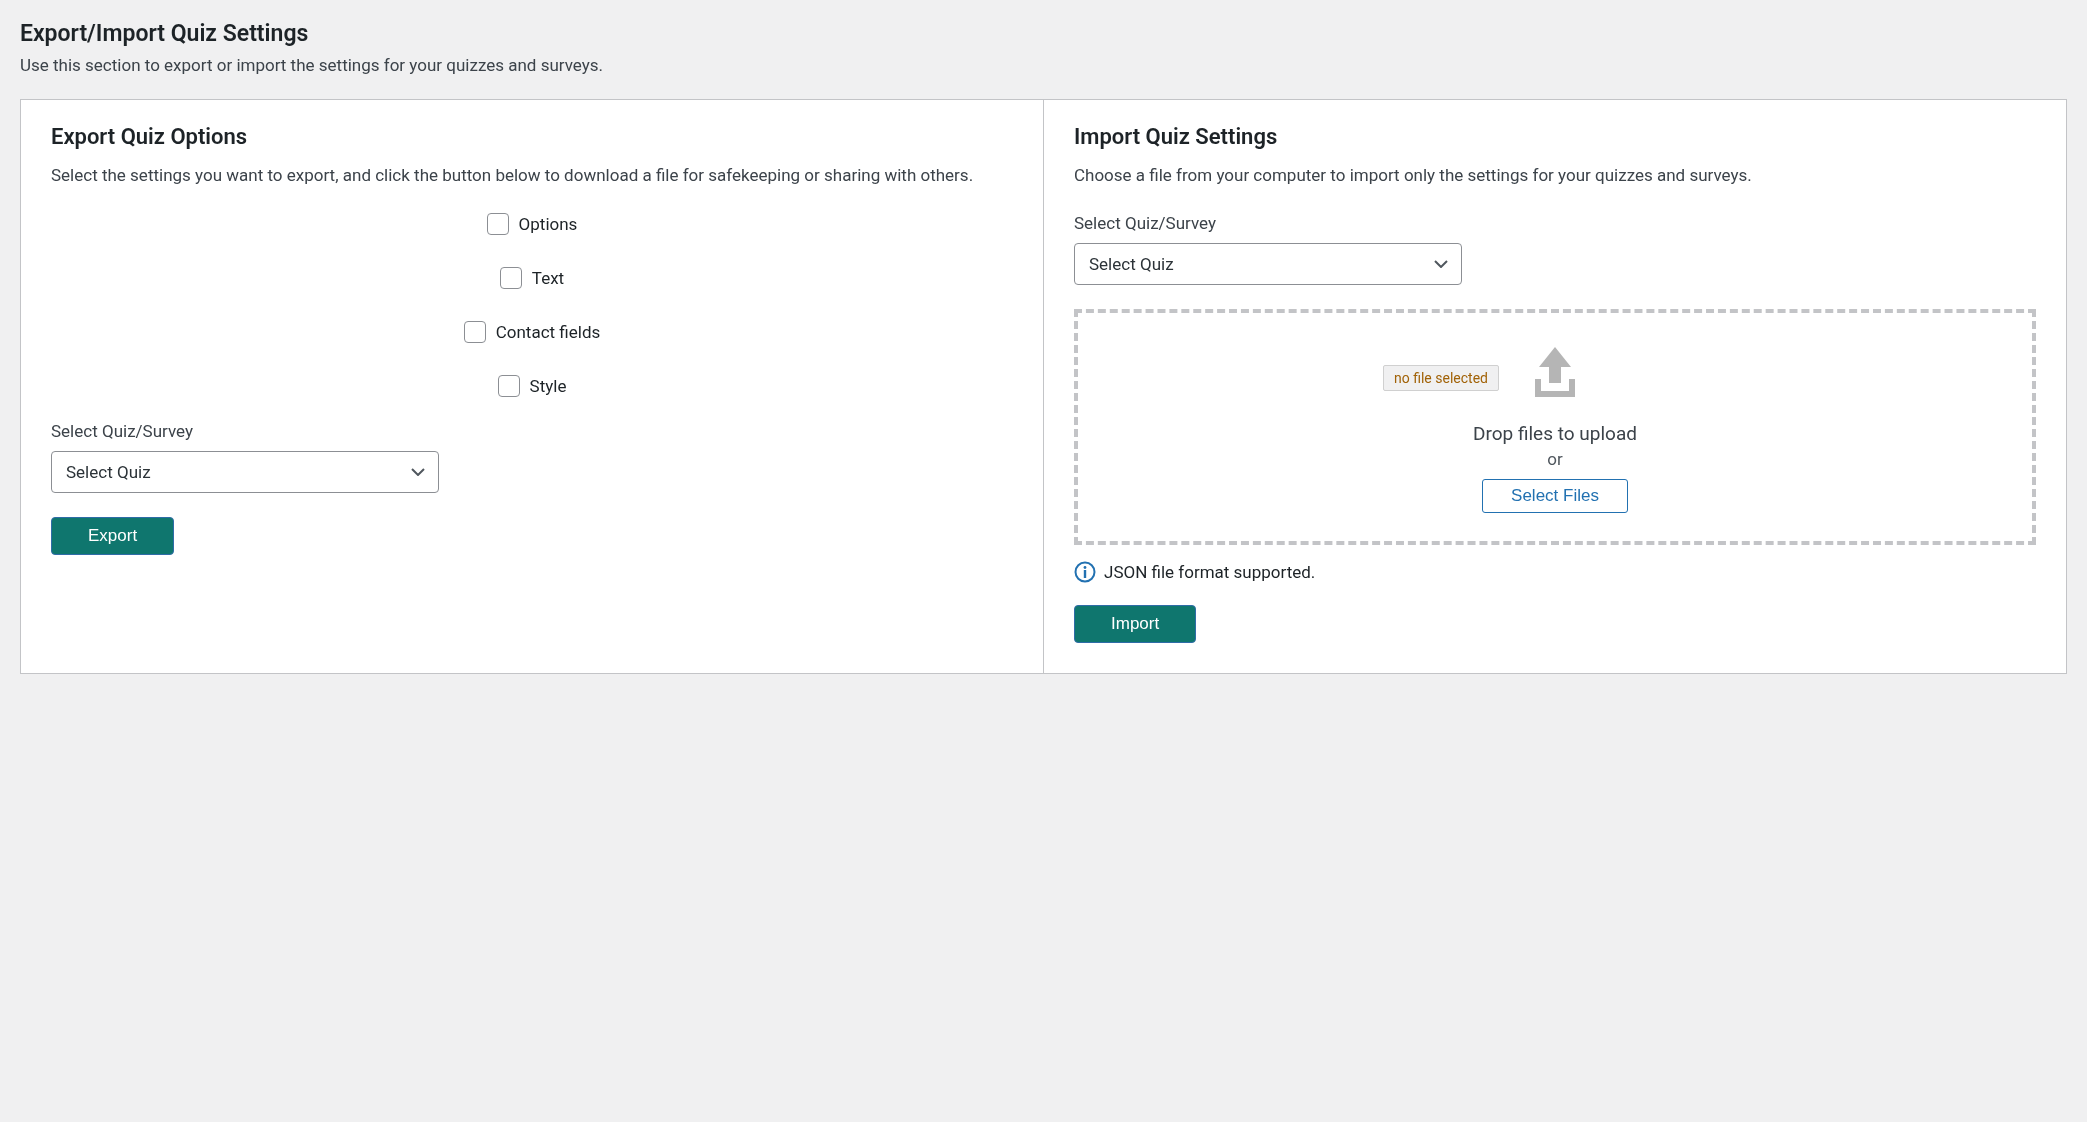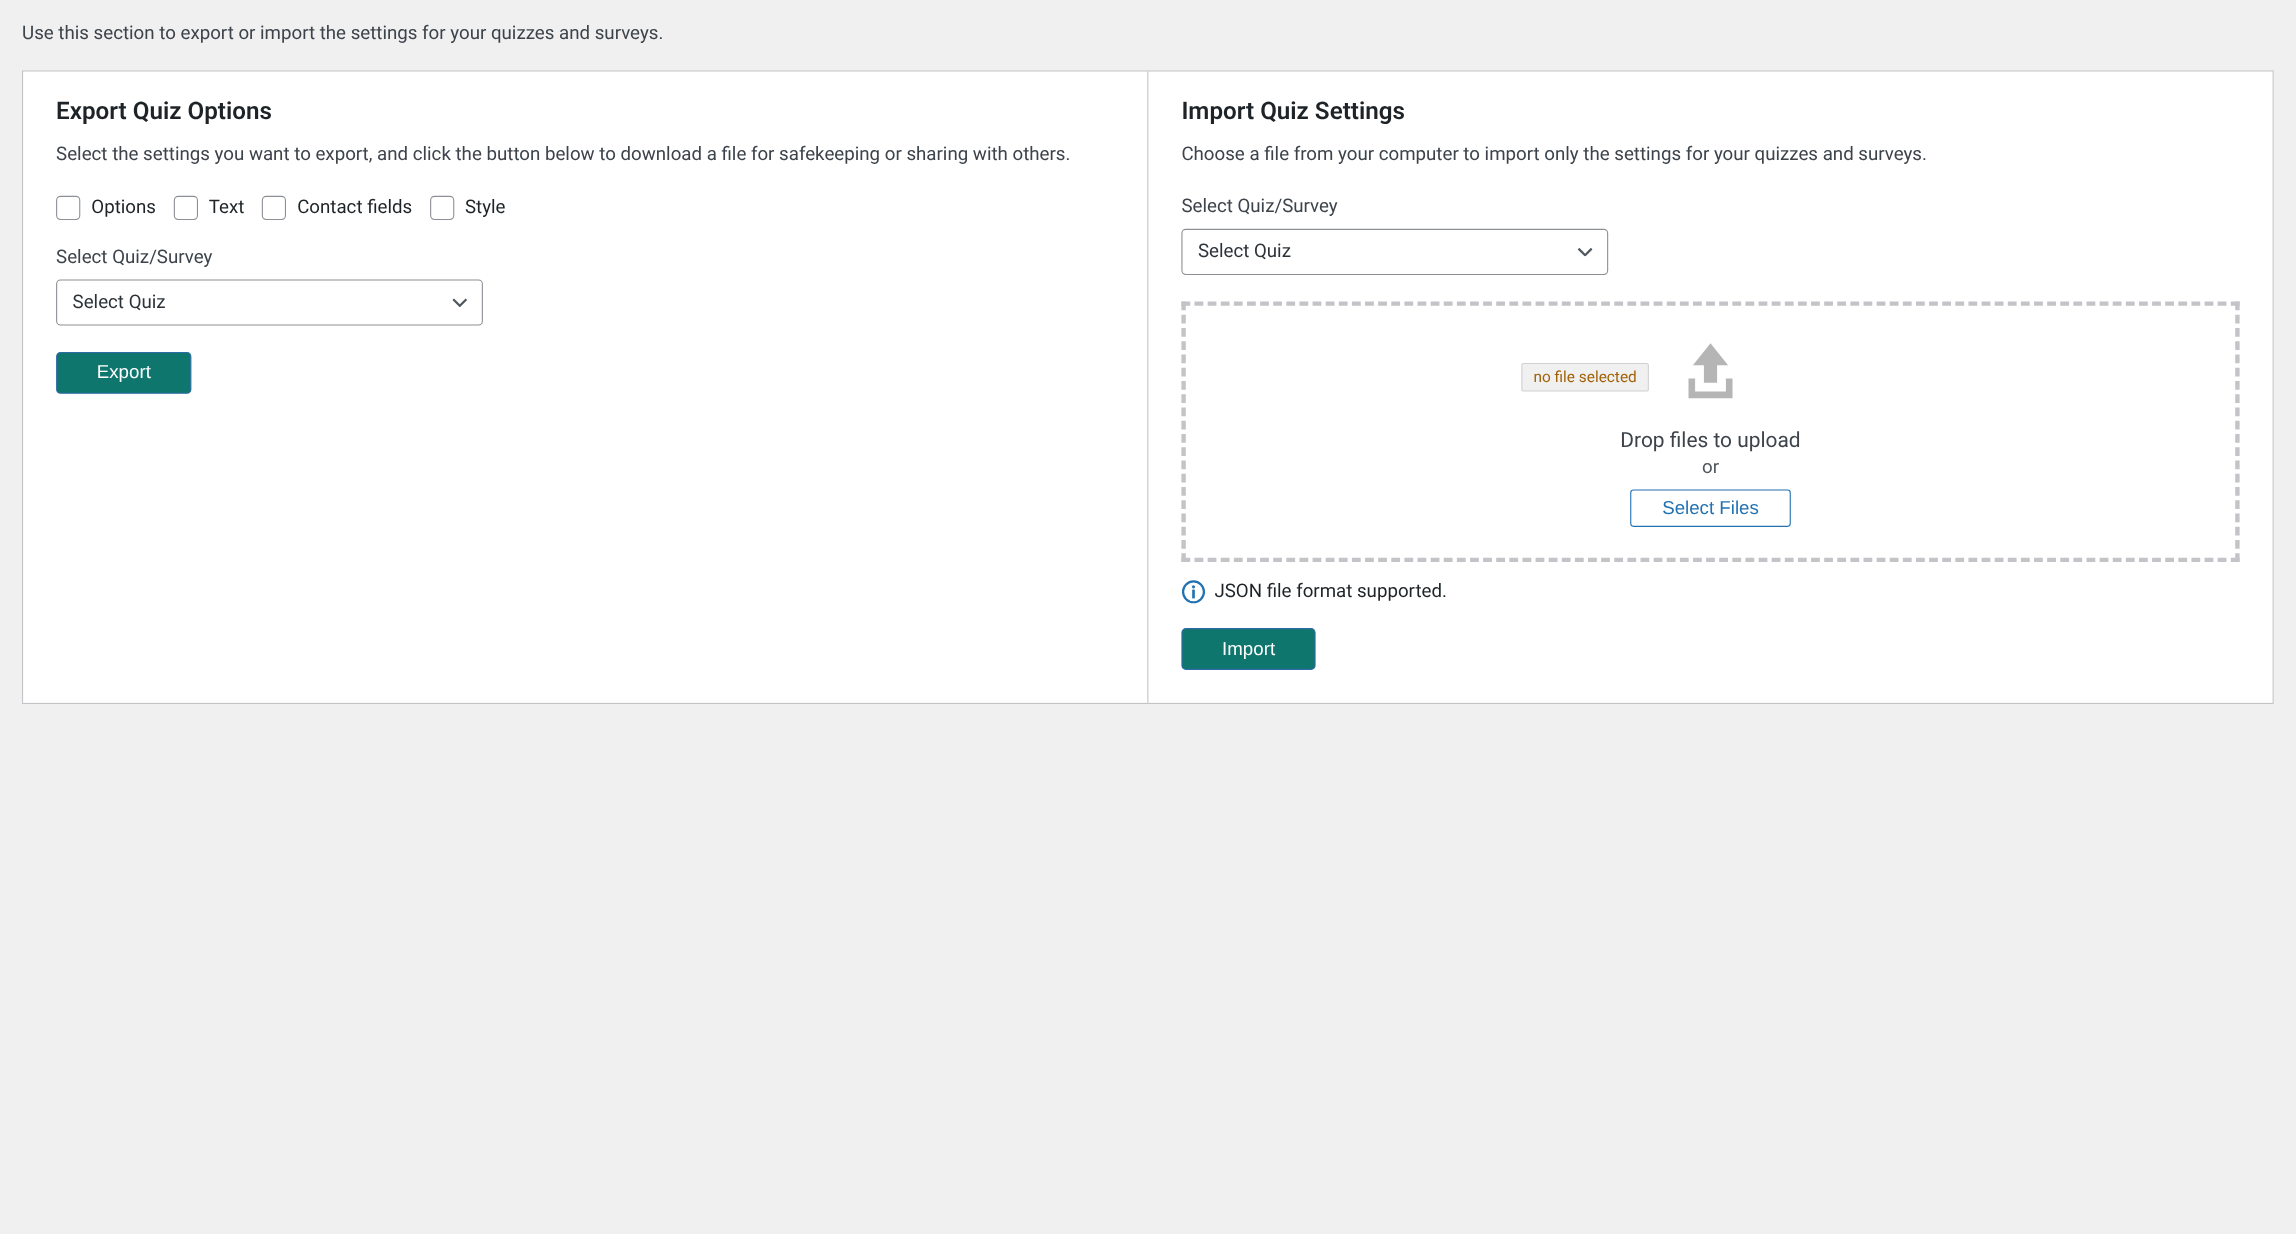--- a/index.html
+++ b/index.html
@@ -45,24 +45,25 @@
     color: #1d2327;
   }
   .col-desc {
     font-size: 17px;
     color: #3c434a;
     margin: 0 0 24px 0;
     line-height: 1.5;
   }
   .checkbox-row {
     display: flex;
-    gap: 16px;
+    gap: 32px;
     margin-bottom: 24px;
     flex-wrap: wrap;
     align-items: center;
+    flex-direction: column;
   }
   .checkbox-item {
     display: inline-flex;
     align-items: center;
     gap: 10px;
     font-size: 17px;
     color: #1d2327;
     cursor: pointer;
   }
   .chk {
@@ -178,20 +179,21 @@
   }
   .info-text {
     font-size: 17px;
     color: #1d2327;
   }
 </style>
 </head>
 <body>
 
 <div class="page-header">
+  <h1>Export/Import Quiz Settings</h1>
   <p>Use this section to export or import the settings for your quizzes and surveys.</p>
 </div>
 
 <div class="card">
 
   <div class="card-col left">
     <h2 class="col-title">Export Quiz Options</h2>
     <p class="col-desc">Select the settings you want to export, and click the button below to download a file for safekeeping or sharing with others.</p>
 
     <div class="checkbox-row">

